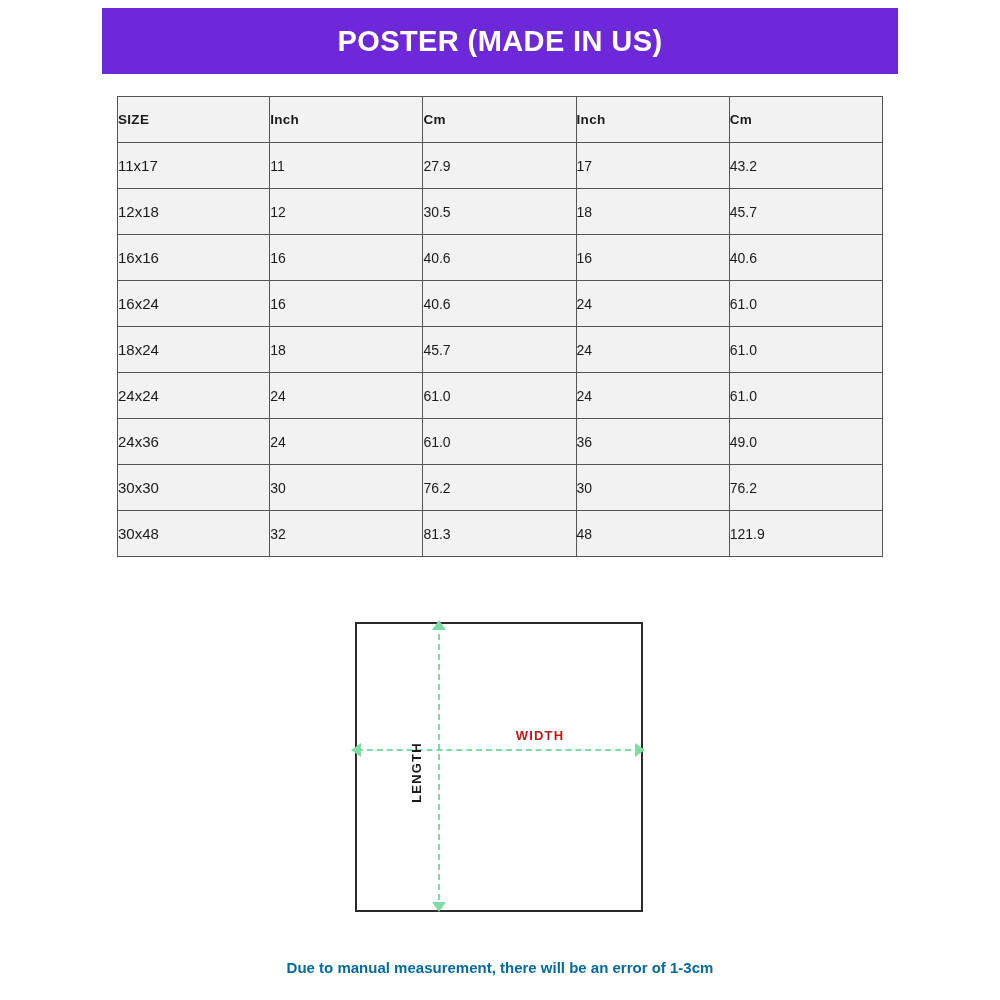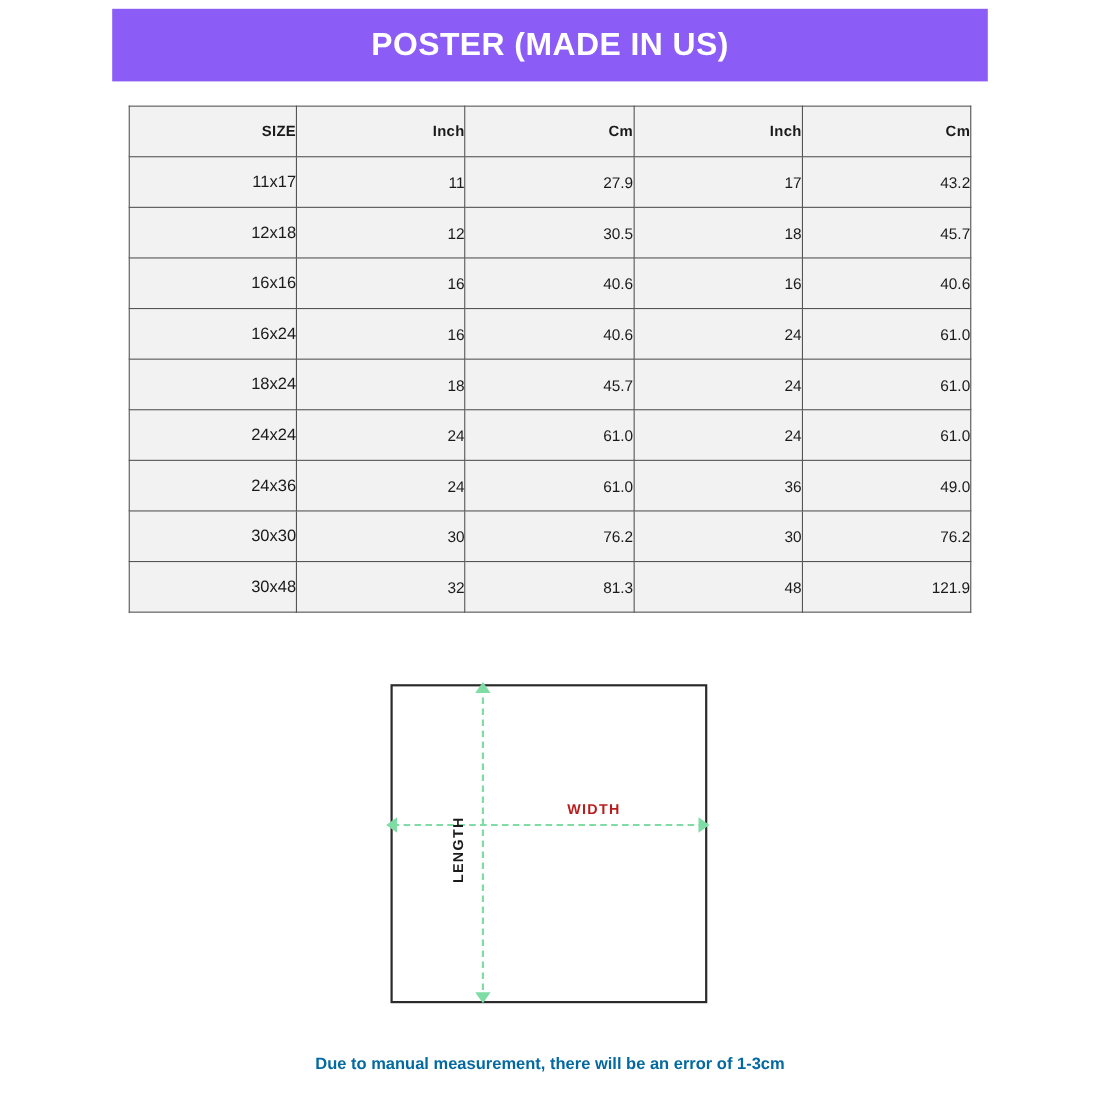--- a/index.html
+++ b/index.html
@@ -20,21 +20,21 @@
     height: 1000px;
   }
 
   
   .banner {
     position: absolute;
     left: 102px;
     top: 8px;
     width: 796px;
     height: 66px;
-    background: #8b5cf6;
+    background: #6d28d9;
     display: flex;
     align-items: center;
     justify-content: center;
   }
   .banner-title {
     color: #ffffff;
     font-size: 29px;
     font-weight: bold;
     letter-spacing: 0.4px;
     text-align: center;
@@ -45,21 +45,21 @@
     position: absolute;
     left: 117px;
     top: 96px;
     width: 766px;
     border-collapse: collapse;
     table-layout: fixed;
   }
   .size-table td, .size-table th {
     border: 1px solid #555555;
     height: 45px;
-    text-align: right;
+    text-align: left;
     vertical-align: middle;
     font-size: 14px;
     background: #f2f2f2;
     color: #1a1a1a;
     font-weight: normal;
     padding: 0;
   }
   .size-table thead th {
     font-weight: bold;
     font-size: 13.5px;

